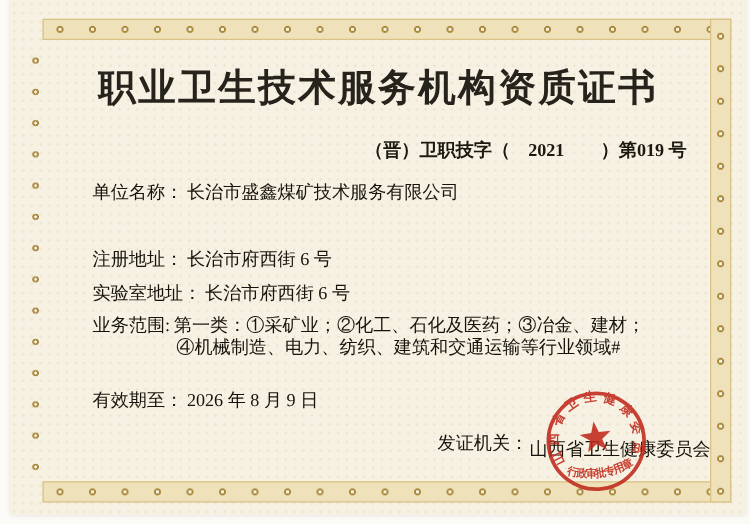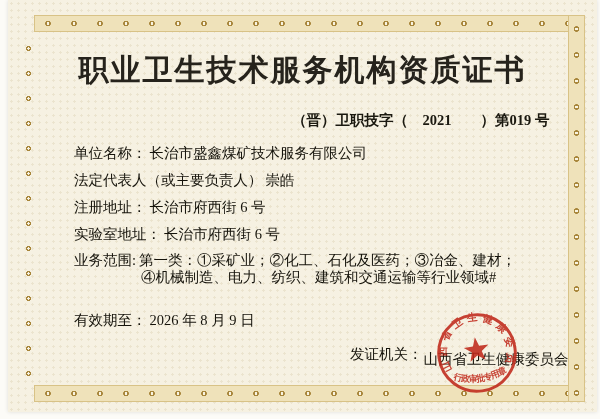--- a/index.html
+++ b/index.html
@@ -67,23 +67,20 @@
   <div class="band band-right"></div>
   <div class="rings-left"></div>
 
   <div class="title">职业卫生技术服务机构资质证书</div>
 
   <div class="cert-no">（晋）卫职技字（　2021　　）第019 号</div>
 
   <div class="line f0">
     <span class="lbl">单位名称：</span><span class="val">长治市盛鑫煤矿技术服务有限公司</span>
   </div>
-  <div class="line f1">
-    <span class="lbl">法定代表人（或主要负责人）</span><span class="val">崇皓</span>
-  </div>
   <div class="line f2">
     <span class="lbl">注册地址：</span><span class="val">长治市府西街 6 号</span>
   </div>
   <div class="line f3">
     <span class="lbl">实验室地址：</span><span class="val">长治市府西街 6 号</span>
   </div>
 
   <div class="line scope1">
     <span class="lbl">业务范围:</span><span class="val">第一类：①采矿业；②化工、石化及医药；③冶金、建材；</span>
   </div>

